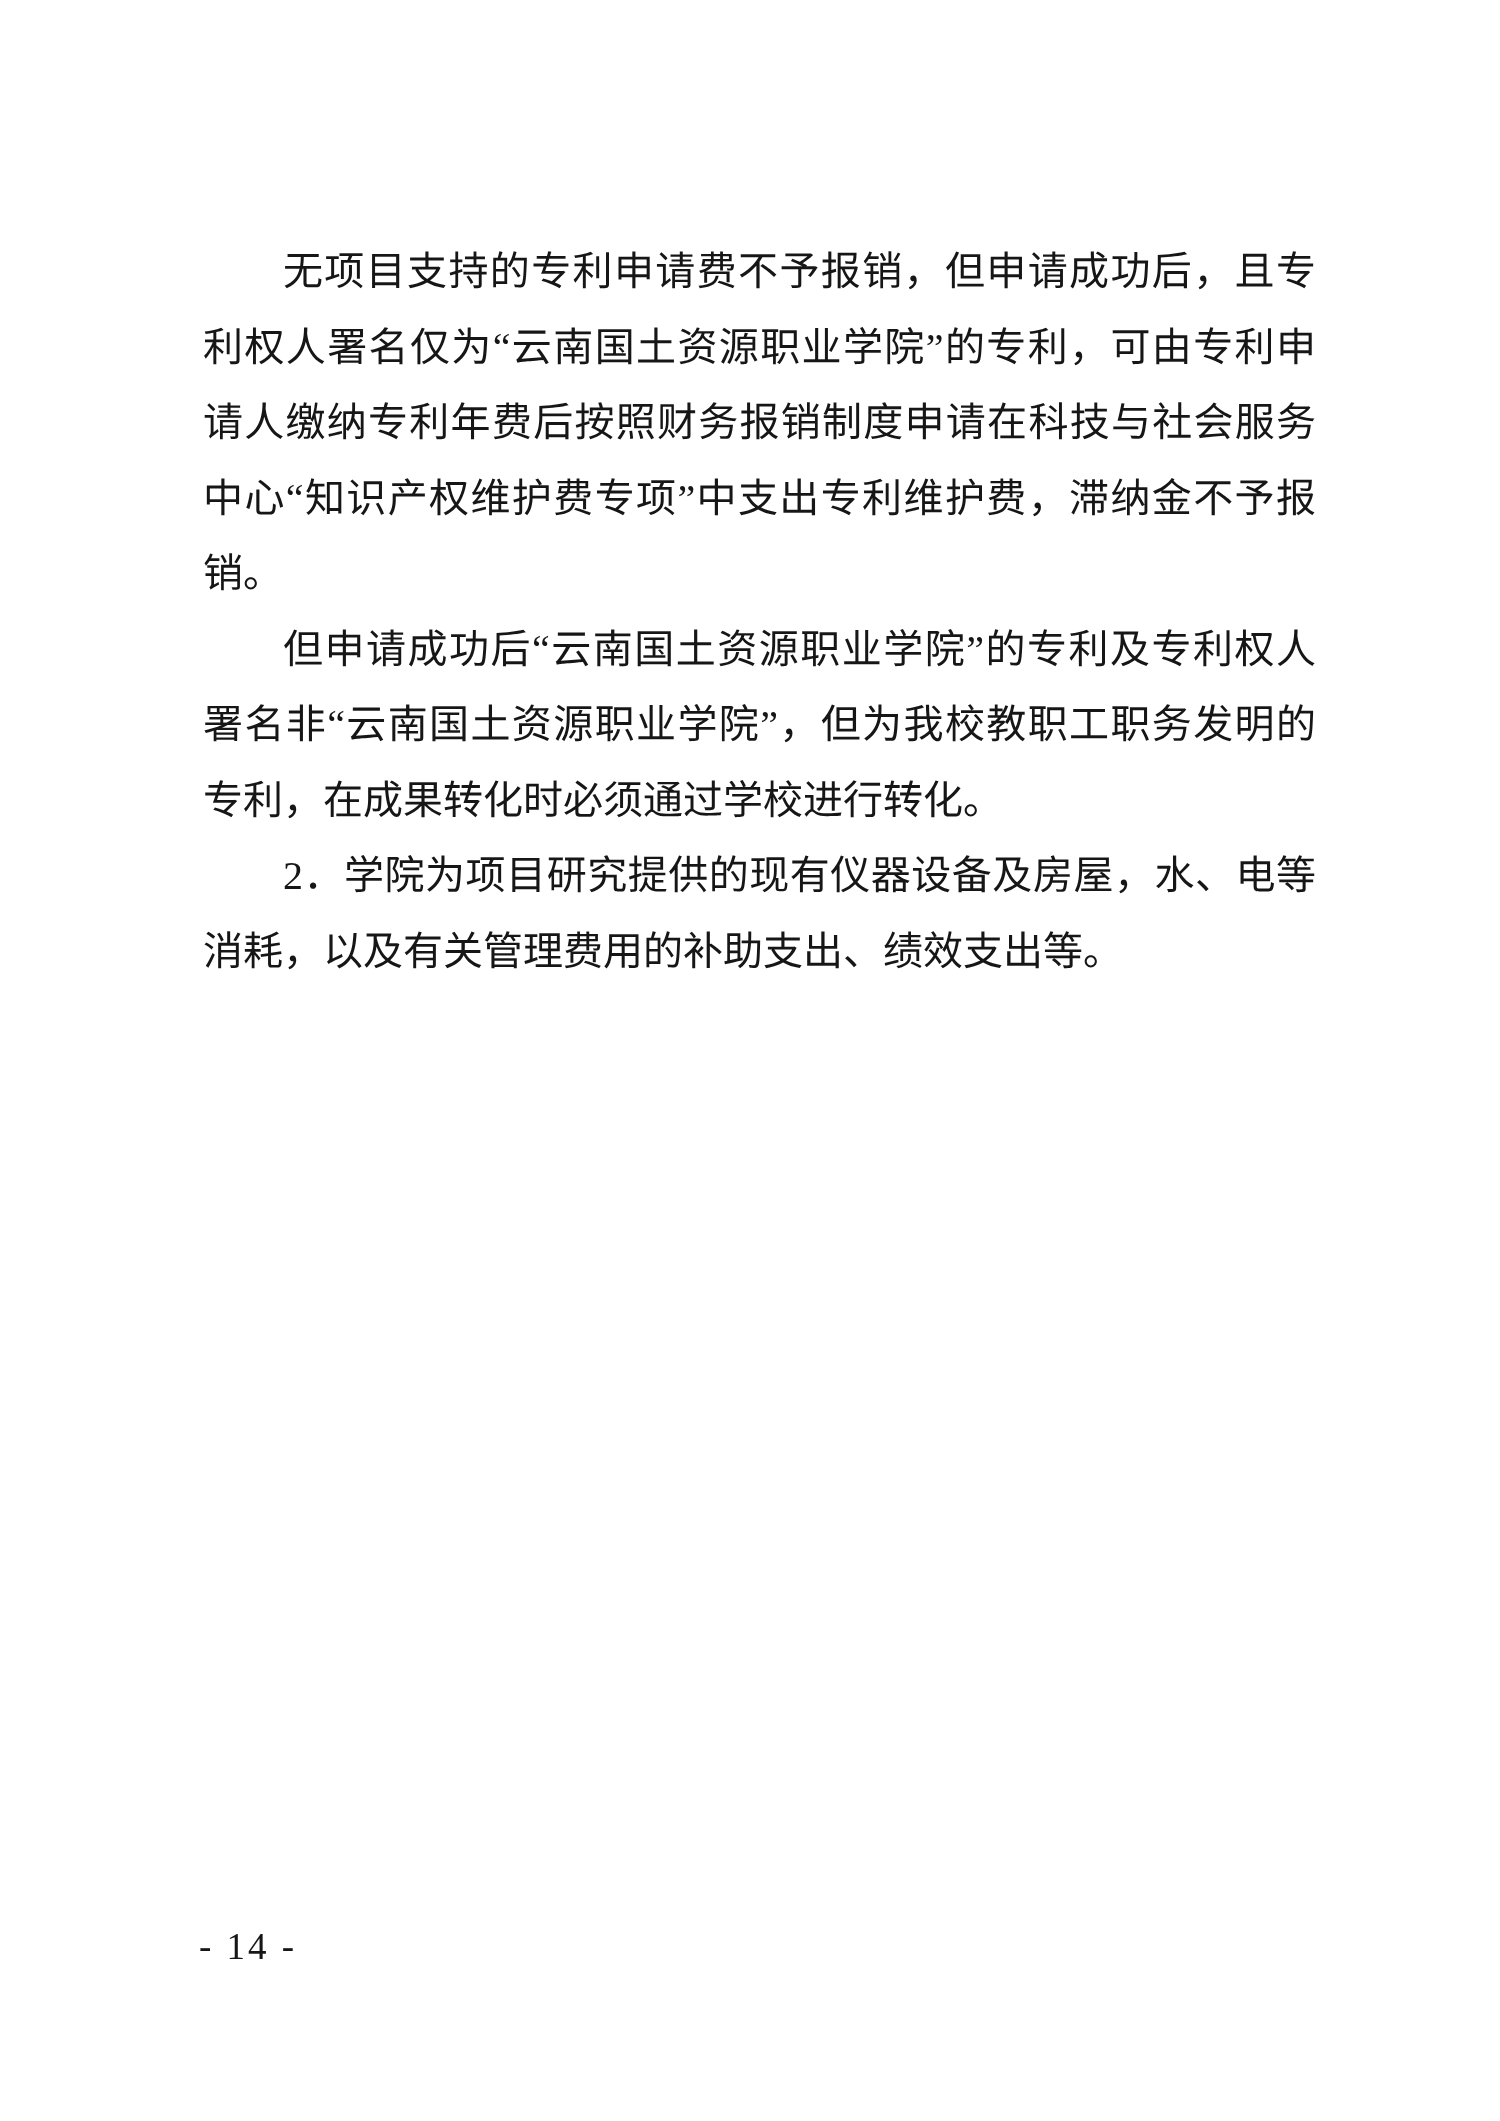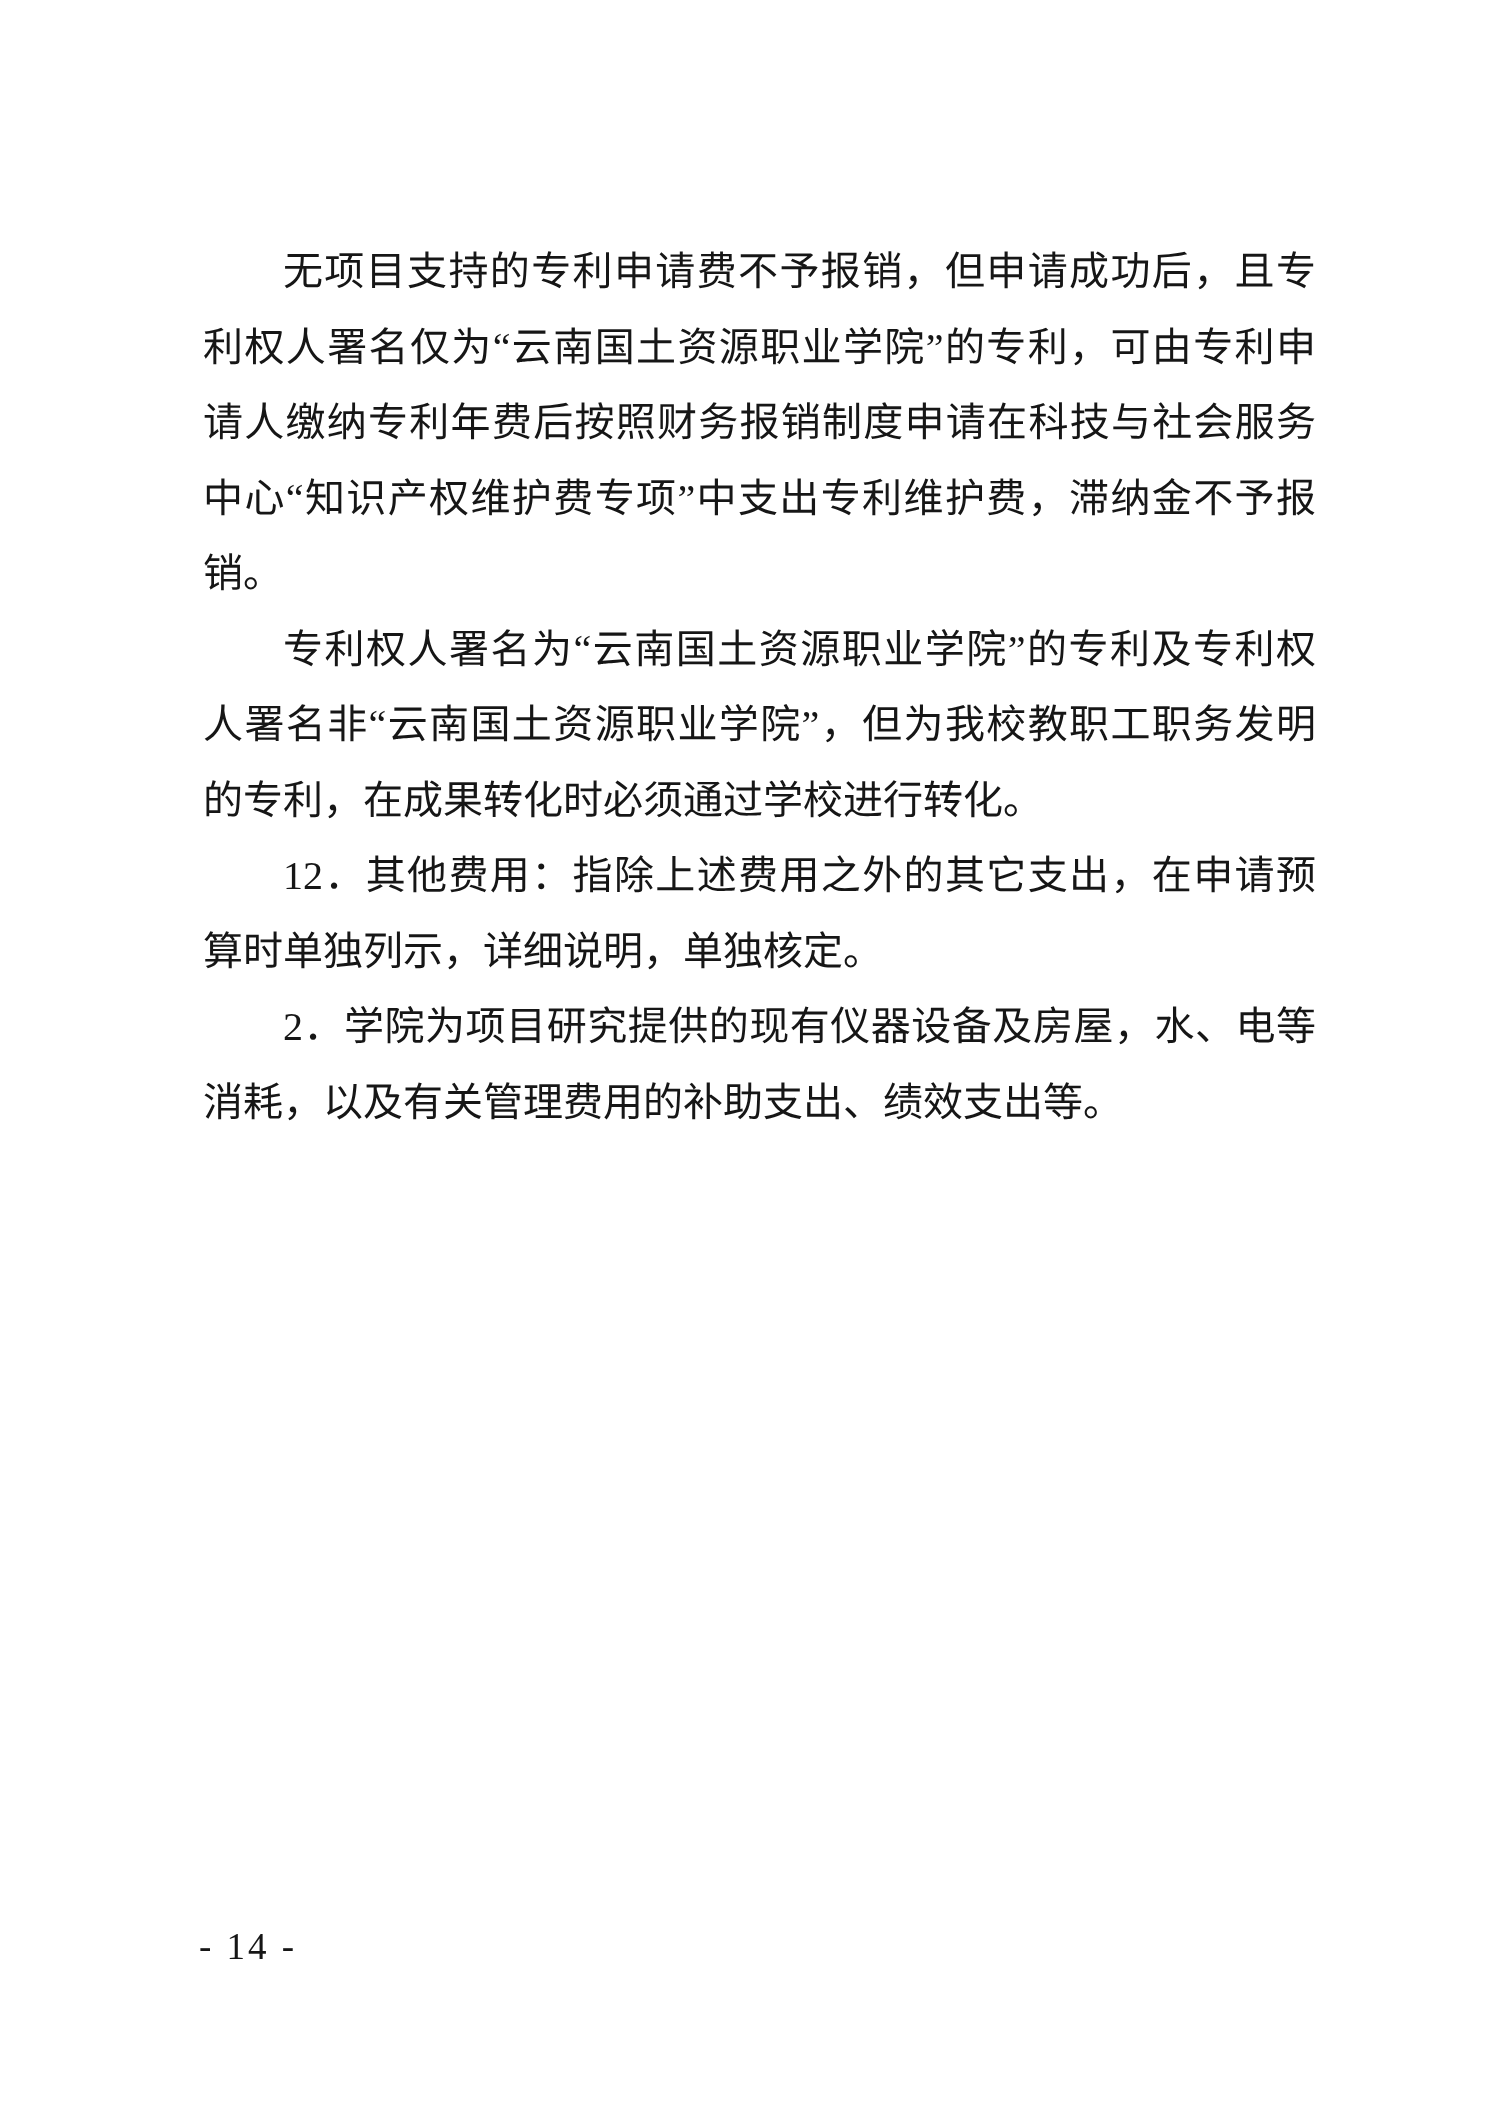--- a/index.html
+++ b/index.html
@@ -42,18 +42,17 @@
     letter-spacing: 3px;
     white-space: pre;
   }
 </style>
 </head>
 <body>
 
 <div class="page">
   <div class="content">
     <p class="para">无项目支持的专利申请费不予报销，但申请成功后，且专利权人署名仅为“云南国土资源职业学院”的专利，可由专利申请人缴纳专利年费后按照财务报销制度申请在科技与社会服务中心“知识产权维护费专项”中支出专利维护费，滞纳金不予报销。</p>
-    <p class="para">专利权人署名为“云南国土资源职业学院”的专利及专利权人署名非“云南国土资源职业学院”，但为我校教职工职务发明的专利，在成果转化时必须通过学校进行转化。</p>
-    <p class="para">12．其他费用：指除上述费用之外的其它支出，在申请预算时单独列示，详细说明，单独核定。</p>
+    <p class="para">但申请成功后“云南国土资源职业学院”的专利及专利权人署名非“云南国土资源职业学院”，但为我校教职工职务发明的专利，在成果转化时必须通过学校进行转化。</p>
     <p class="para">2．学院为项目研究提供的现有仪器设备及房屋，水、电等消耗，以及有关管理费用的补助支出、绩效支出等。</p>
   </div>
   <div class="page-number">- 14 -</div>
 </div>
 
 </body></html>

